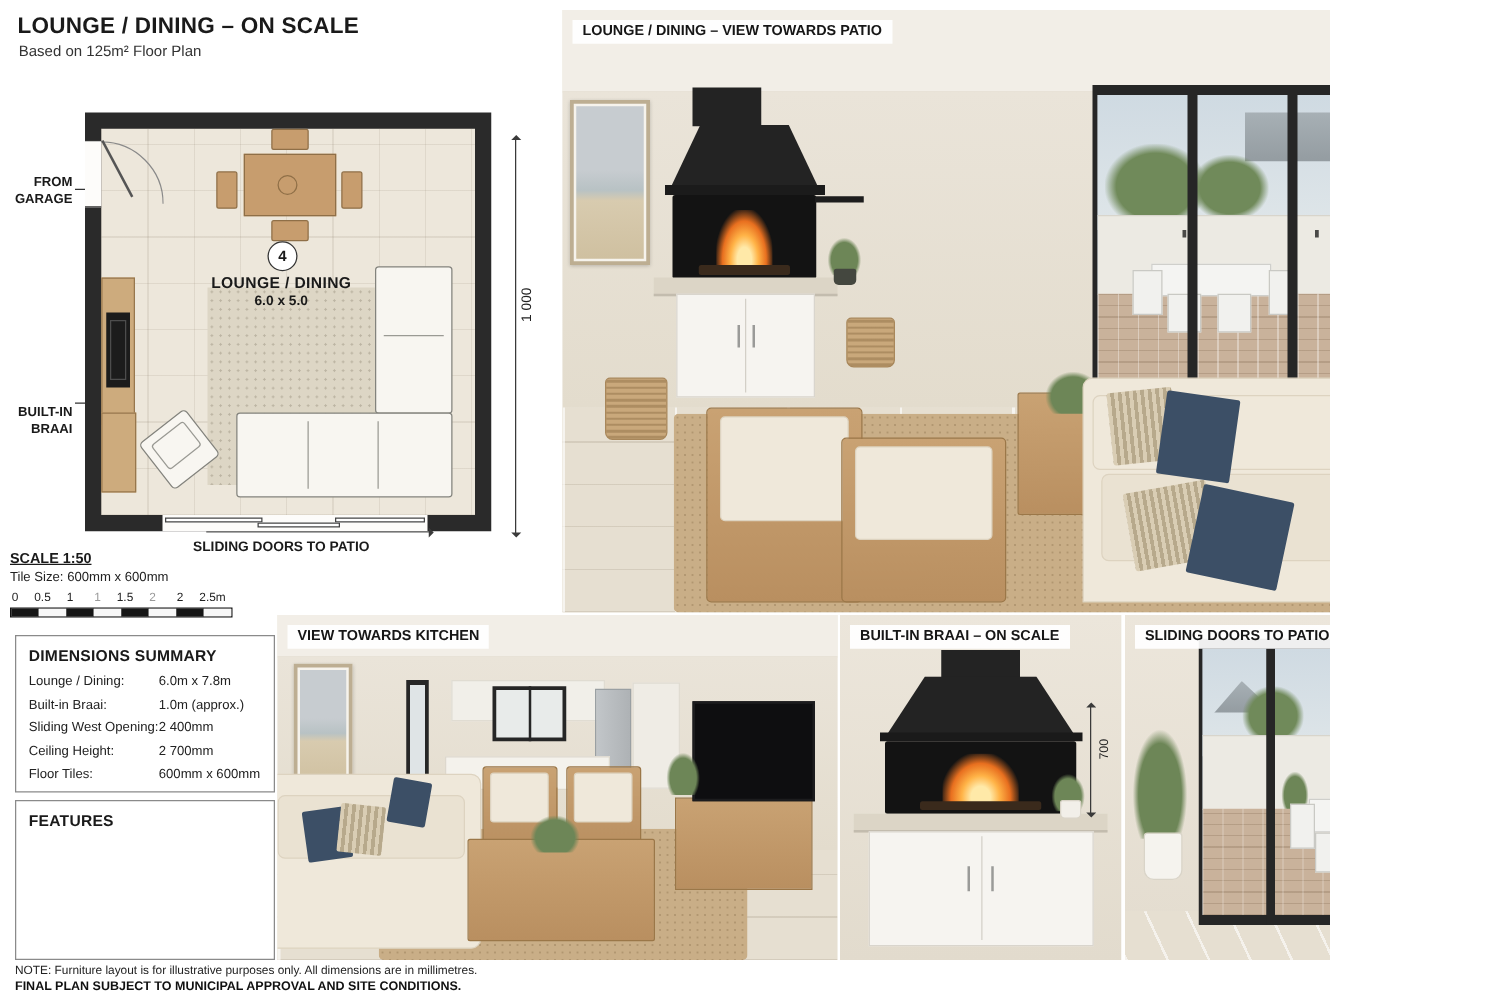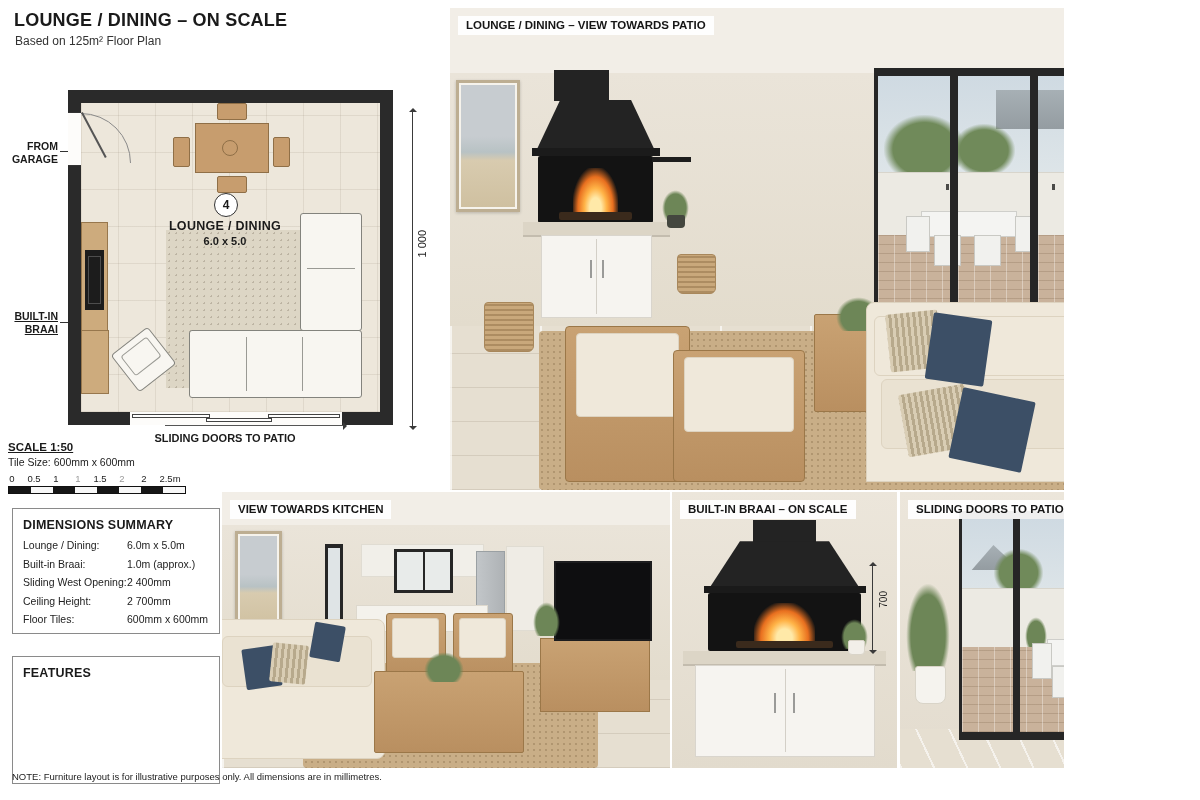--- a/index.html
+++ b/index.html
@@ -53,21 +53,21 @@
   .dim-line-v{position:absolute;left:412px;top:60px;height:318px;width:0;border-left:1px solid #3a3a3a;}
   .arr{position:absolute;width:0;height:0;border:4px solid transparent;}
   .arr.l{left:-2px;top:-4.5px;border-right-color:#3a3a3a;border-left-width:0;}
   .arr.r{right:-2px;top:-4.5px;border-left-color:#3a3a3a;border-right-width:0;}
   .arr.u{top:-2px;left:-4.5px;border-bottom-color:#3a3a3a;border-top-width:0;}
   .arr.d{bottom:-2px;left:-4.5px;border-top-color:#3a3a3a;border-bottom-width:0;}
   .dim-top-label{position:absolute;left:88px;top:54px;width:286px;text-align:center;font-size:11px;color:#222;}
   .dim-right-label{position:absolute;left:416px;top:180px;font-size:11px;color:#222;writing-mode:vertical-rl;transform:rotate(180deg);}
   .leader-label{position:absolute;font-size:10.5px;font-weight:bold;text-align:right;line-height:1.25;}
   .lbl-garage{left:8px;top:90px;width:50px;}
-  .lbl-braai{left:2px;top:260px;width:56px;text-decoration:underline;}
+  .lbl-braai{left:2px;top:274px;width:56px;}
   .leader-line{position:absolute;height:0;border-top:1px solid #333;}
   .lead-garage{left:60px;top:101px;width:12px;}
   .lead-braai{left:60px;top:272px;width:20px;}
   .lbl-sliding{position:absolute;left:95px;top:382px;width:260px;text-align:center;font-size:11px;font-weight:bold;}
   .under-door-line{position:absolute;left:165px;top:375px;width:180px;height:0;border-top:1px solid #555;}
 
   
   .scale-block{position:absolute;left:8px;top:441px;width:220px;}
   .scale-title{font-size:11.5px;font-weight:bold;text-decoration:underline;}
   .scale-tile{font-size:10.5px;color:#222;margin-top:3px;}
@@ -75,21 +75,21 @@
   .scale-labels span{position:absolute;transform:translateX(-50%);}
   .scale-labels span.faint{color:#9a9a9a;}
   .scale-bar{position:relative;margin-top:1px;width:176px;height:6px;border:1px solid #111;box-sizing:content-box;display:flex;}
   .scale-bar i{flex:1 1 auto;}
   .scale-bar i:nth-child(odd){background:#161616;}
   .scale-bar i:nth-child(even){background:#f7f7f7;}
 
   
   .info-box{position:absolute;left:12px;width:208px;background:#fff;border:1px solid #8a8a8a;box-sizing:border-box;padding:9px 10px 8px 10px;}
   .dims-box{top:508px;height:126px;}
-  .features-box{top:640px;height:128px;margin-top:16px;}
+  .features-box{top:640px;height:128px;}
   .info-title{font-size:12.5px;font-weight:bold;margin-bottom:7px;letter-spacing:.2px;}
   .dim-row{display:flex;font-size:10.5px;margin-bottom:6.5px;}
   .dim-row .dl{width:104px;color:#222;}
   .dim-row .dl.u{}
   .dim-row .dv{flex:1;color:#222;}
   .feat-list{margin:0;padding:0;list-style:none;}
   .feat-list li{font-size:10.5px;margin-bottom:7px;padding-left:12px;position:relative;color:#222;}
   .feat-list li:before{content:"•";position:absolute;left:1px;top:0;}
 
   
@@ -233,21 +233,21 @@
         <i></i>
         <i></i>
         <i></i>
       </div>
   </div>
 
   <div class="info-box dims-box">
     <div class="info-title">DIMENSIONS SUMMARY</div>
     <div class="dim-row">
       <span class="dl u">Lounge / Dining:</span>
-      <span class="dv">6.0m x 5.0m</span>
+      <span class="dv">6.0m x 7.8m</span>
       </div>
     <div class="dim-row">
       <span class="dl">Built-in Braai:</span>
       <span class="dv">1.0m (approx.)</span>
       </div>
     <div class="dim-row">
       <span class="dl u">Sliding West Opening:</span>
       <span class="dv">2 400mm</span>
       </div>
     <div class="dim-row">
@@ -258,20 +258,21 @@
       <span class="dl">Floor Tiles:</span>
       <span class="dv">600mm x 600mm</span>
       </div>
   </div>
 
   <div class="info-box features-box">
     <div class="info-title">FEATURES</div>
   </div>
 
   <div class="note1">NOTE: Furniture layout is for illustrative purposes only. All dimensions are in millimetres.</div>
+  <div class="note2">FINAL PLAN SUBJECT TO MUNICIPAL APPROVAL AND SITE CONDITIONS.</div>
 
   <div class="photo" style="left:450px;top:8px;width:743px;height:482px;">
     <div class="ceiling" style="height:13.5%;"></div>
     <div class="wallbg" style="top:13.5%;height:52.5%;"></div>
     <div class="floorbg" style="height:34%;"></div>
 
     <div class="art" style="left:.8%;top:15%;width:7.8%;height:26%;">
         <div class="scene"></div>
       </div>
 

